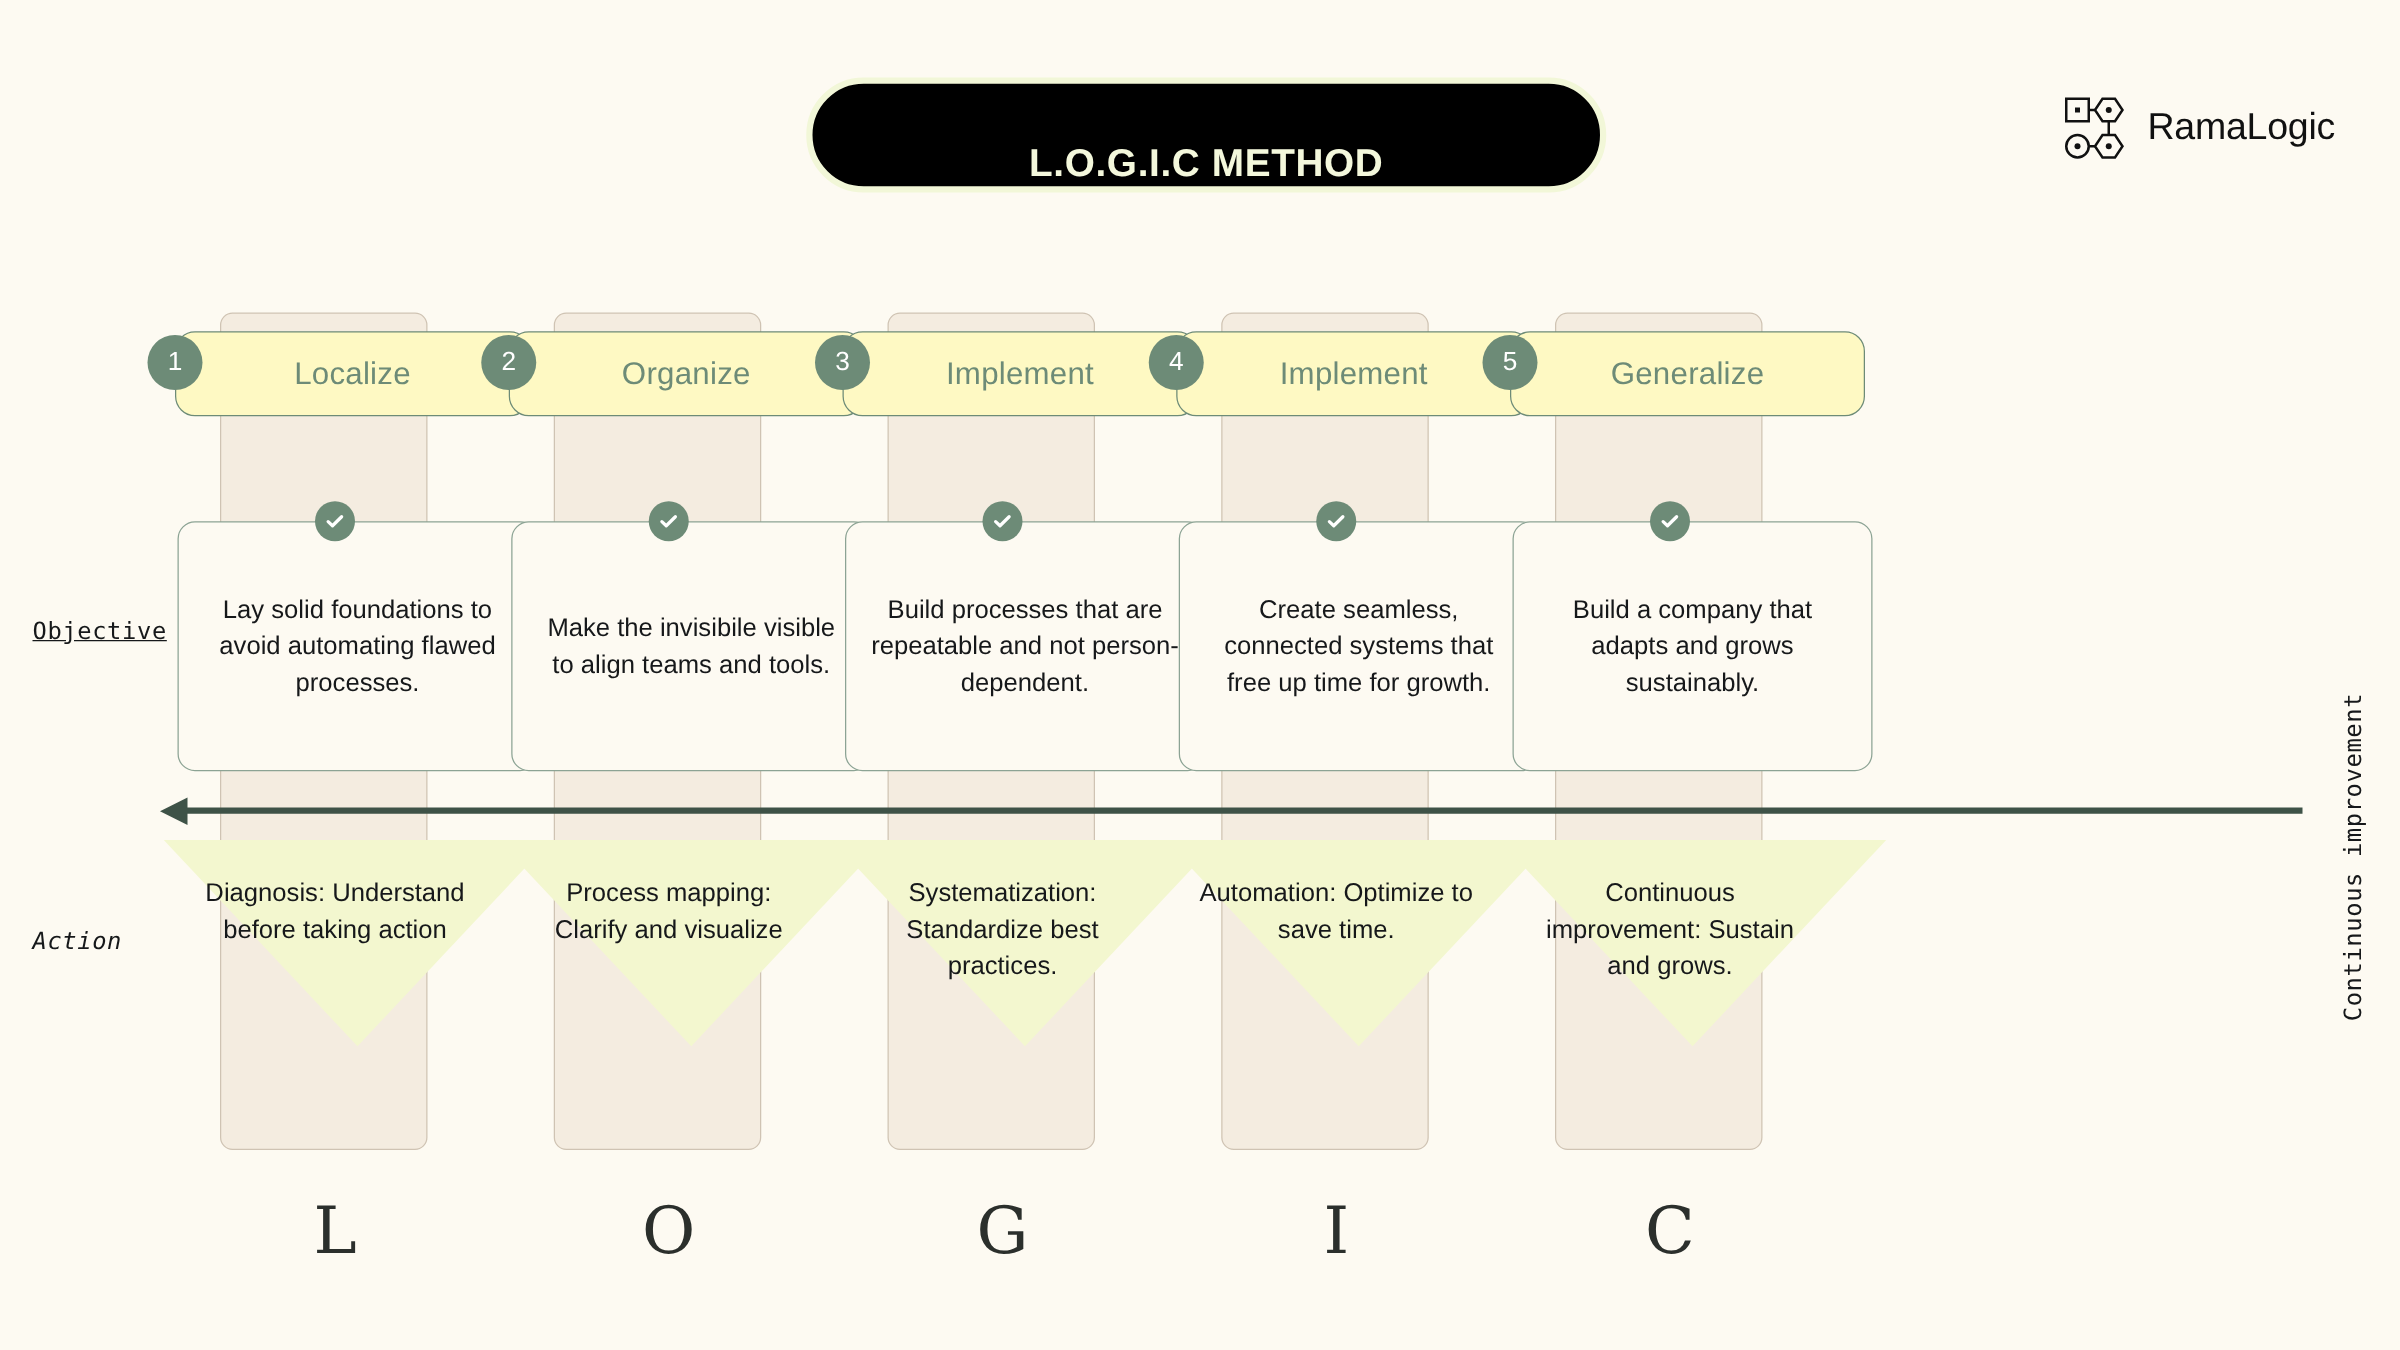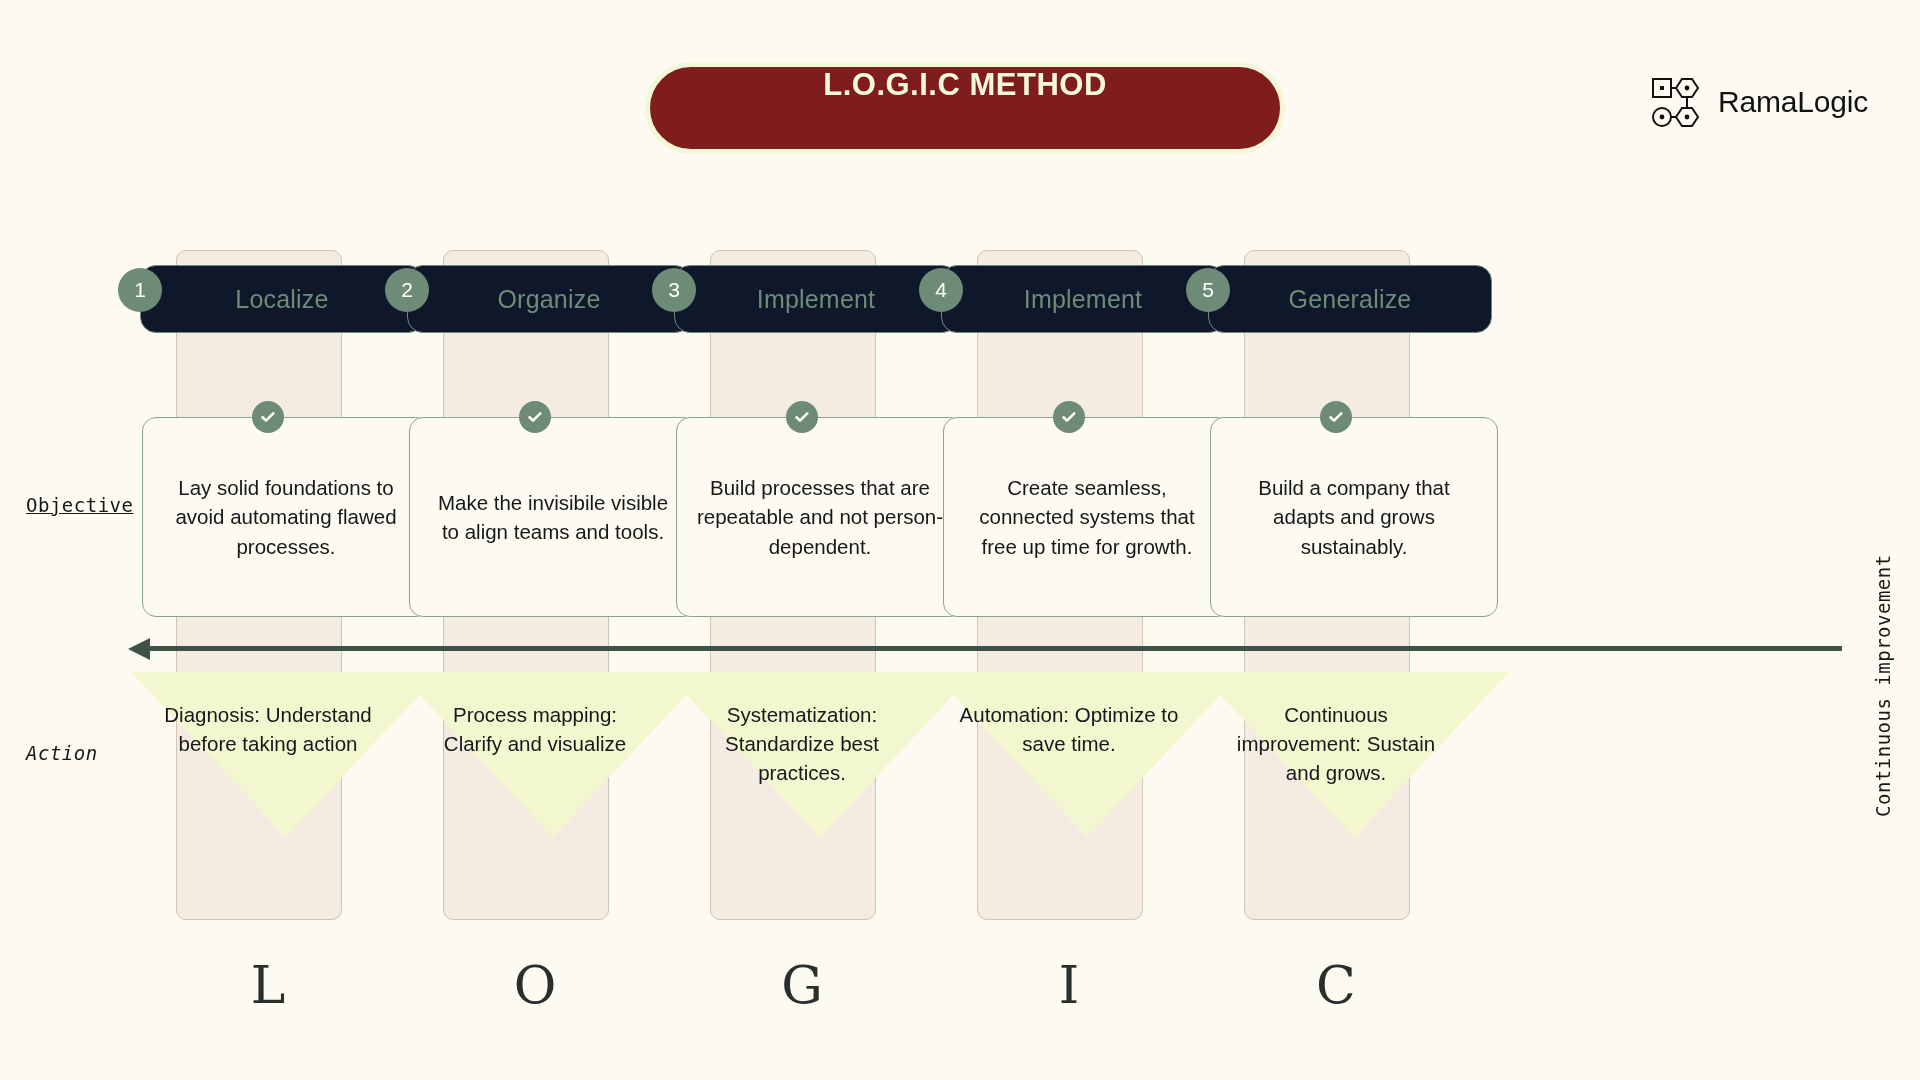--- a/index.html
+++ b/index.html
@@ -22,25 +22,25 @@
     height: 1080px;
   }
 
   
   .title-pill {
     position: absolute;
     left: 645px;
     top: 62px;
     width: 640px;
     height: 92px;
-    background: #7f1d1d;
+    background: #000000;
     border: 5px solid #f2f7d8;
     border-radius: 46px;
     display: flex;
-    align-items: flex-start;
+    align-items: flex-end;
     justify-content: center;
   }
   .title-pill-text {
     color: #f4f8dc;
     font-size: 31px;
     font-weight: bold;
     letter-spacing: 0.5px;
     white-space: nowrap;
   }
 
@@ -114,21 +114,21 @@
     border-radius: 10px;
   }
 
   
   .stage-pill {
     position: absolute;
     left: 22px;
     top: 265px;
     width: 284px;
     height: 68px;
-    background: #0f172a;
+    background: #fef9c3;
     border: 1.5px solid #6d8b77;
     border-radius: 16px;
     display: flex;
     align-items: center;
     justify-content: center;
     z-index: 3;
   }
   .stage-pill-text {
     color: #6d8b77;
     font-size: 25px;

